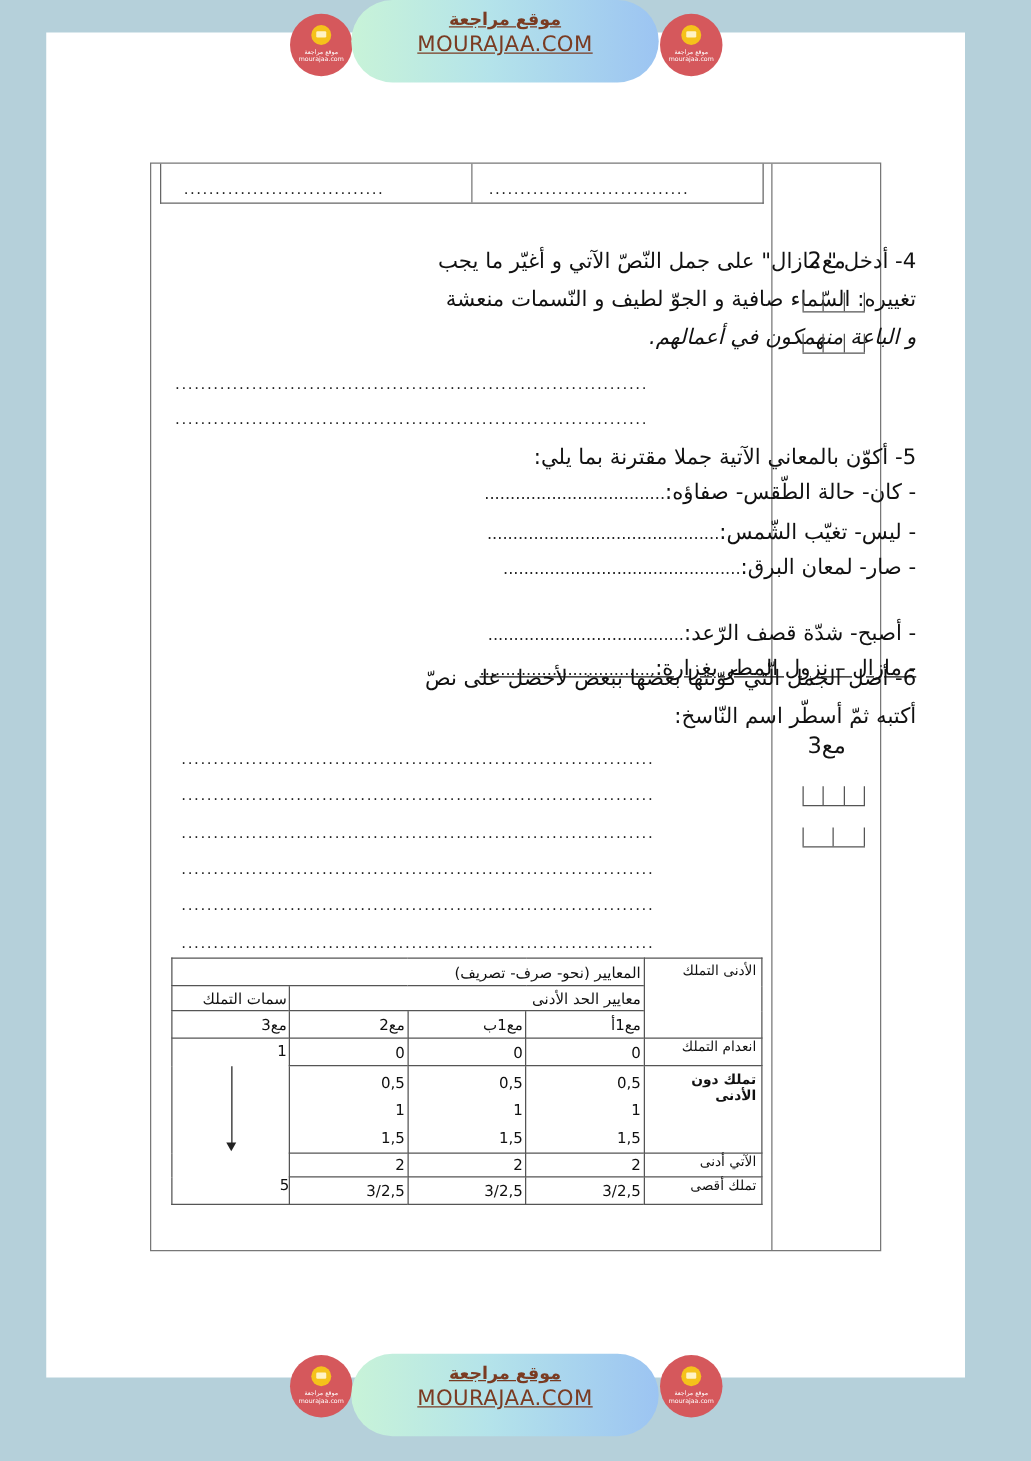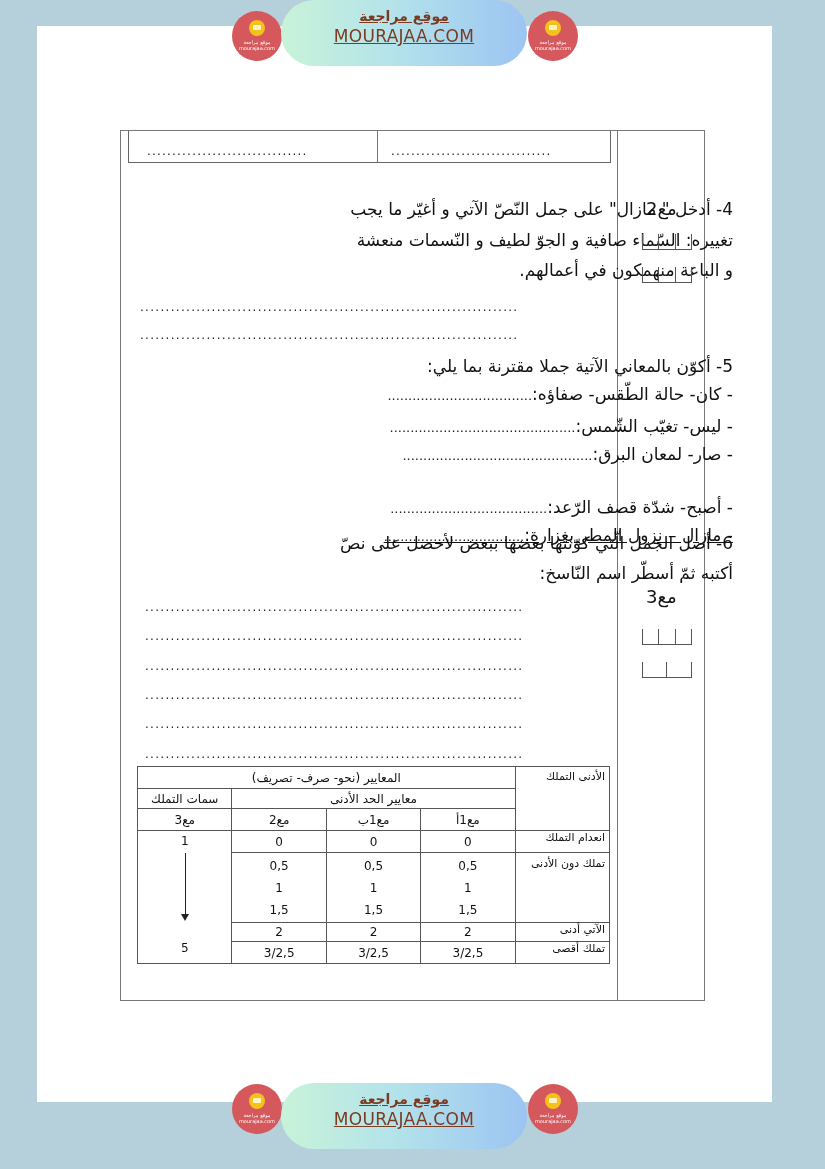--- a/index.html
+++ b/index.html
@@ -98,21 +98,21 @@
     overflow: hidden; white-space: nowrap; font-size: 12px; letter-spacing: 1.3px; color: #222;
   }
 
   
   table.crit {
     position: absolute; left: 137px; top: 766px; width: 473px;
     border-collapse: collapse; direction: rtl;
     font-family: "DejaVu Sans", sans-serif; font-size: 12px; color: #111;
   }
   table.crit td {
-    border: 1.2px solid #555; text-align: center; vertical-align: middle; padding: 0 2px;
+    border: 1.2px solid #555; vertical-align: middle; padding: 0 2px;
   }
   table.crit .lvl { text-align: right; padding-right: 4px; font-size: 11px; vertical-align: top; }
   .arrowcell { position: relative; }
   .arrow {
     position: absolute; left: 50%; top: 22px; width: 0; height: 62px; border-left: 1.5px solid #222;
   }
   .arrow::after {
     content: ""; position: absolute; left: -5px; bottom: -6px;
     border-left: 4px solid transparent; border-right: 4px solid transparent; border-top: 7px solid #222;
   }
@@ -152,21 +152,21 @@
   <div class="divider"></div>
   <div class="toptable">
     <div class="mid"></div>
     <div class="dots" style="left:18px; top:13px; width:224px;">................................</div>
     <div class="dots" style="left:262px; top:13px; width:216px;">................................</div>
   </div>
 </div>
 
 <div class="q" style="top:196px;">4- أدخل " مازال" على جمل النّصّ الآتي و أغيّر ما يجب</div>
 <div class="q" style="top:227px;">تغييره: السّماء صافية و الجوّ لطيف و النّسمات منعشة</div>
-<div class="q" style="top:257px;">و الباعة منهمكون في أعمالهم.</div>
+<div class="q" style="top:257px;font-style:italic;">و الباعة منهمكون في أعمالهم.</div>
 <div class="fullline" style="top:300px;">..........................................................................</div>
 <div class="fullline" style="top:328px;">..........................................................................</div>
 
 <div class="mark" style="left:646px; top:198px;">مع2</div>
 <div class="boxes" style="left:642px; top:234px; width:50px;">
   <span style="left:0;"></span>
     <span style="left:16px;"></span>
     <span style="left:33px;"></span>
     <span style="left:49px;"></span>
 </div>
@@ -237,21 +237,21 @@
     <td>0</td>
     <td>0</td>
     <td>0</td>
     <td rowspan="4" class="arrowcell" style="vertical-align:top;">
       <div style="padding-top:3px;">1</div>
       <div class="arrow"></div>
       <div style="position:absolute; left:0; right:0; bottom:8px;">5</div>
     </td>
   </tr>
   <tr style="height:70px;">
-    <td class="lvl" style="padding-top:4px;">تملك دون الأدنى</td>
+    <td class="lvl" style="padding-top:4px;font-weight:bold;">تملك دون الأدنى</td>
     <td style="white-space:pre-line; line-height:22px;">0,5
 1
 1,5</td>
     <td style="white-space:pre-line; line-height:22px;">0,5
 1
 1,5</td>
     <td style="white-space:pre-line; line-height:22px;">0,5
 1
 1,5</td>
   </tr>

